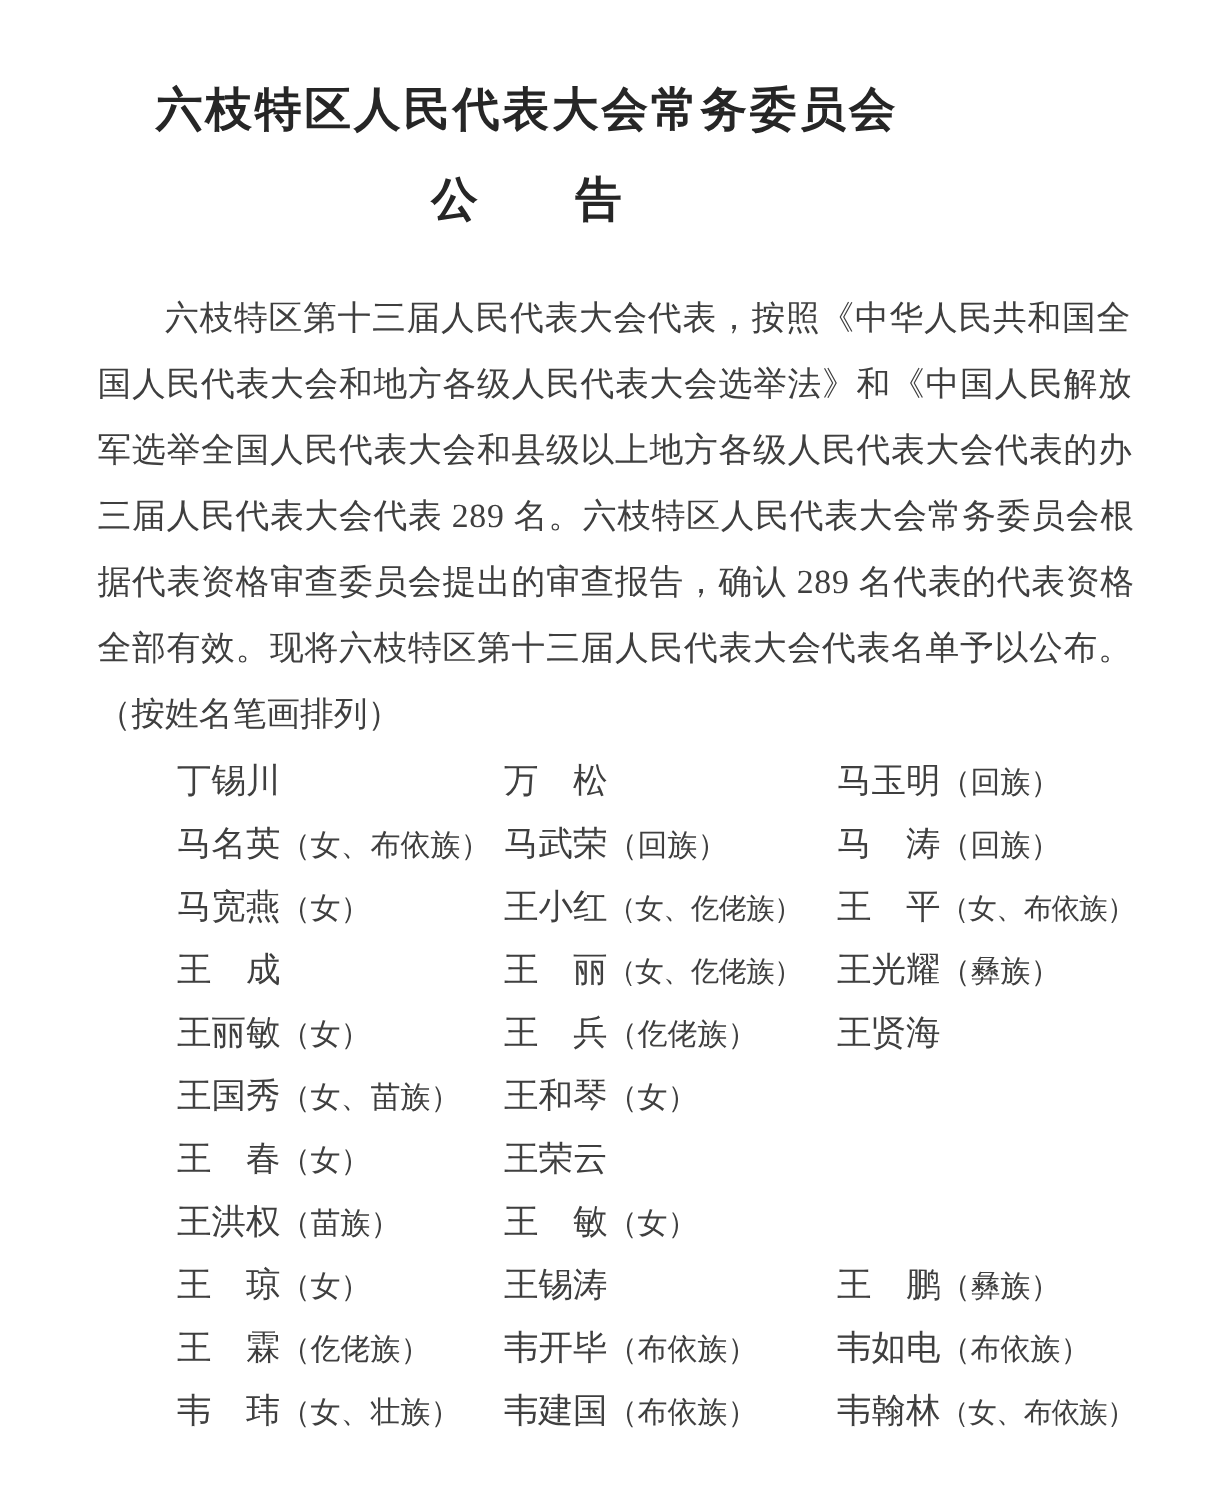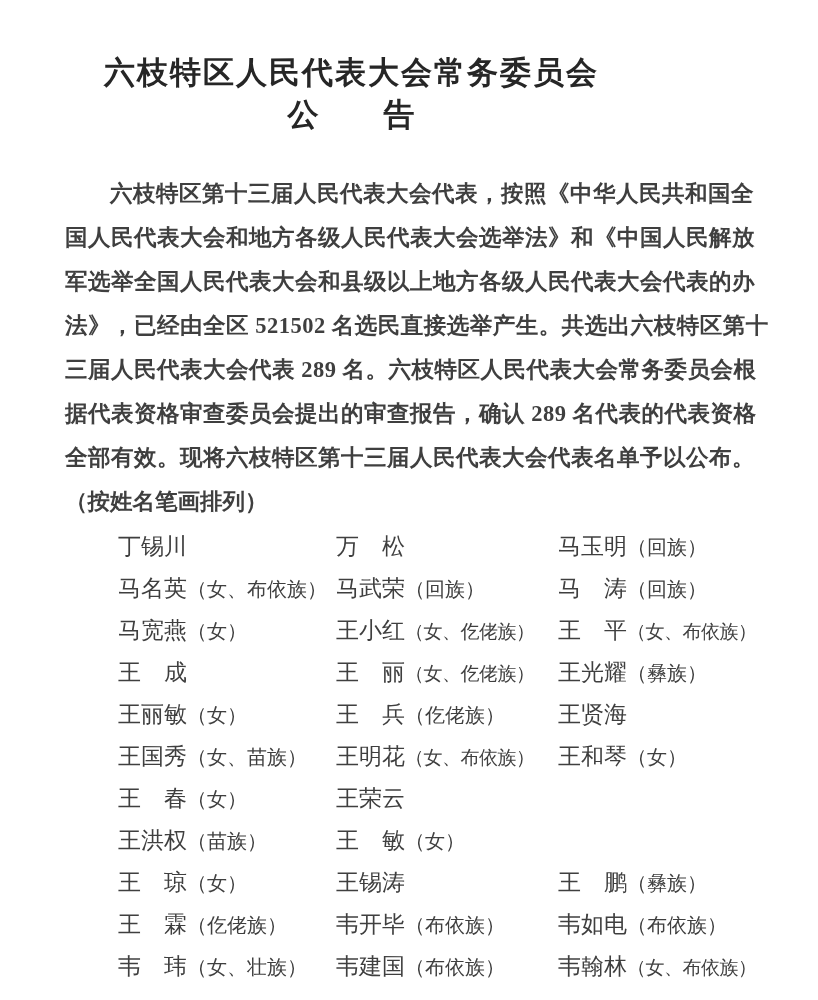--- a/index.html
+++ b/index.html
@@ -13,43 +13,43 @@
     width: 703px; height: 1000px; background: #ffffff; position: relative;
   }
   .doc-title {
     padding-top: 52px;
     text-align: center;
     font-size: 31px; line-height: 42px;
     font-weight: 700; letter-spacing: 2px;
     color: #262626;
   }
   .doc-subtitle {
+    margin-top: 18px;
     text-align: center;
     font-size: 31px; line-height: 42px;
     font-weight: 700; letter-spacing: 1px;
     color: #262626;
   }
   .body-text {
     margin: 36px 70px 0 65px;
     font-size: 22.5px;
     color: #3f3f3f;
   }
   .para-line {
     height: 44px; line-height: 44px;
     white-space: nowrap;
     text-align: justify;
     text-align-last: justify;
     letter-spacing: 0.5px;
-    font-weight: bold;
   }
   .para-line.first-line { text-indent: 2em; }
   .sort-note {
     height: 44px; line-height: 44px;
     font-size: 22.5px;
-    text-align: left; text-align-last: left; font-weight: bold;
+    text-align: left; text-align-last: left;
   }
   .name-list {
     margin: 2px 0 0 118px;
   }
   .name-row {
     display: grid;
     grid-template-columns: 218px 222px auto;
     height: 42px; line-height: 42px;
   }
   .name-cell {
@@ -68,21 +68,20 @@
 
   <div class="doc-title">六枝特区人民代表大会常务委员会</div>
 
   <div class="doc-subtitle">公　　告</div>
 
   <div class="body-text">
     <div>
         <div class="para-line first-line">六枝特区第十三届人民代表大会代表，按照《中华人民共和国全</div>
         <div class="para-line">国人民代表大会和地方各级人民代表大会选举法》和《中国人民解放</div>
         <div class="para-line">军选举全国人民代表大会和县级以上地方各级人民代表大会代表的办</div>
-        <div class="para-line">法》，已经由全区 521502 名选民直接选举产生。共选出六枝特区第十</div>
         <div class="para-line">三届人民代表大会代表 289 名。六枝特区人民代表大会常务委员会根</div>
         <div class="para-line">据代表资格审查委员会提出的审查报告，确认 289 名代表的代表资格</div>
         <div class="para-line">全部有效。现将六枝特区第十三届人民代表大会代表名单予以公布。</div>
       </div>
     <div class="sort-note">（按姓名笔画排列）</div>
   </div>
 
   <div class="name-list">
       <div class="name-row">
         <div class="name-cell"><span>丁锡川</span></div>
@@ -104,21 +103,20 @@
         <div class="name-cell"><span>王　丽</span><span class="note small">（女、仡佬族）</span></div>
         <div class="name-cell"><span>王光耀</span><span class="note">（彝族）</span></div>
       </div>
       <div class="name-row">
         <div class="name-cell"><span>王丽敏</span><span class="note">（女）</span></div>
         <div class="name-cell"><span>王　兵</span><span class="note">（仡佬族）</span></div>
         <div class="name-cell"><span>王贤海</span></div>
       </div>
       <div class="name-row">
         <div class="name-cell"><span>王国秀</span><span class="note">（女、苗族）</span></div>
-        <div class="name-cell"><span>王明花</span><span class="note small">（女、布依族）</span></div>
         <div class="name-cell"><span>王和琴</span><span class="note">（女）</span></div>
       </div>
       <div class="name-row">
         <div class="name-cell"><span>王　春</span><span class="note">（女）</span></div>
         <div class="name-cell"><span>王荣云</span></div>
       </div>
       <div class="name-row">
         <div class="name-cell"><span>王洪权</span><span class="note">（苗族）</span></div>
         <div class="name-cell"><span>王　敏</span><span class="note">（女）</span></div>
       </div>

